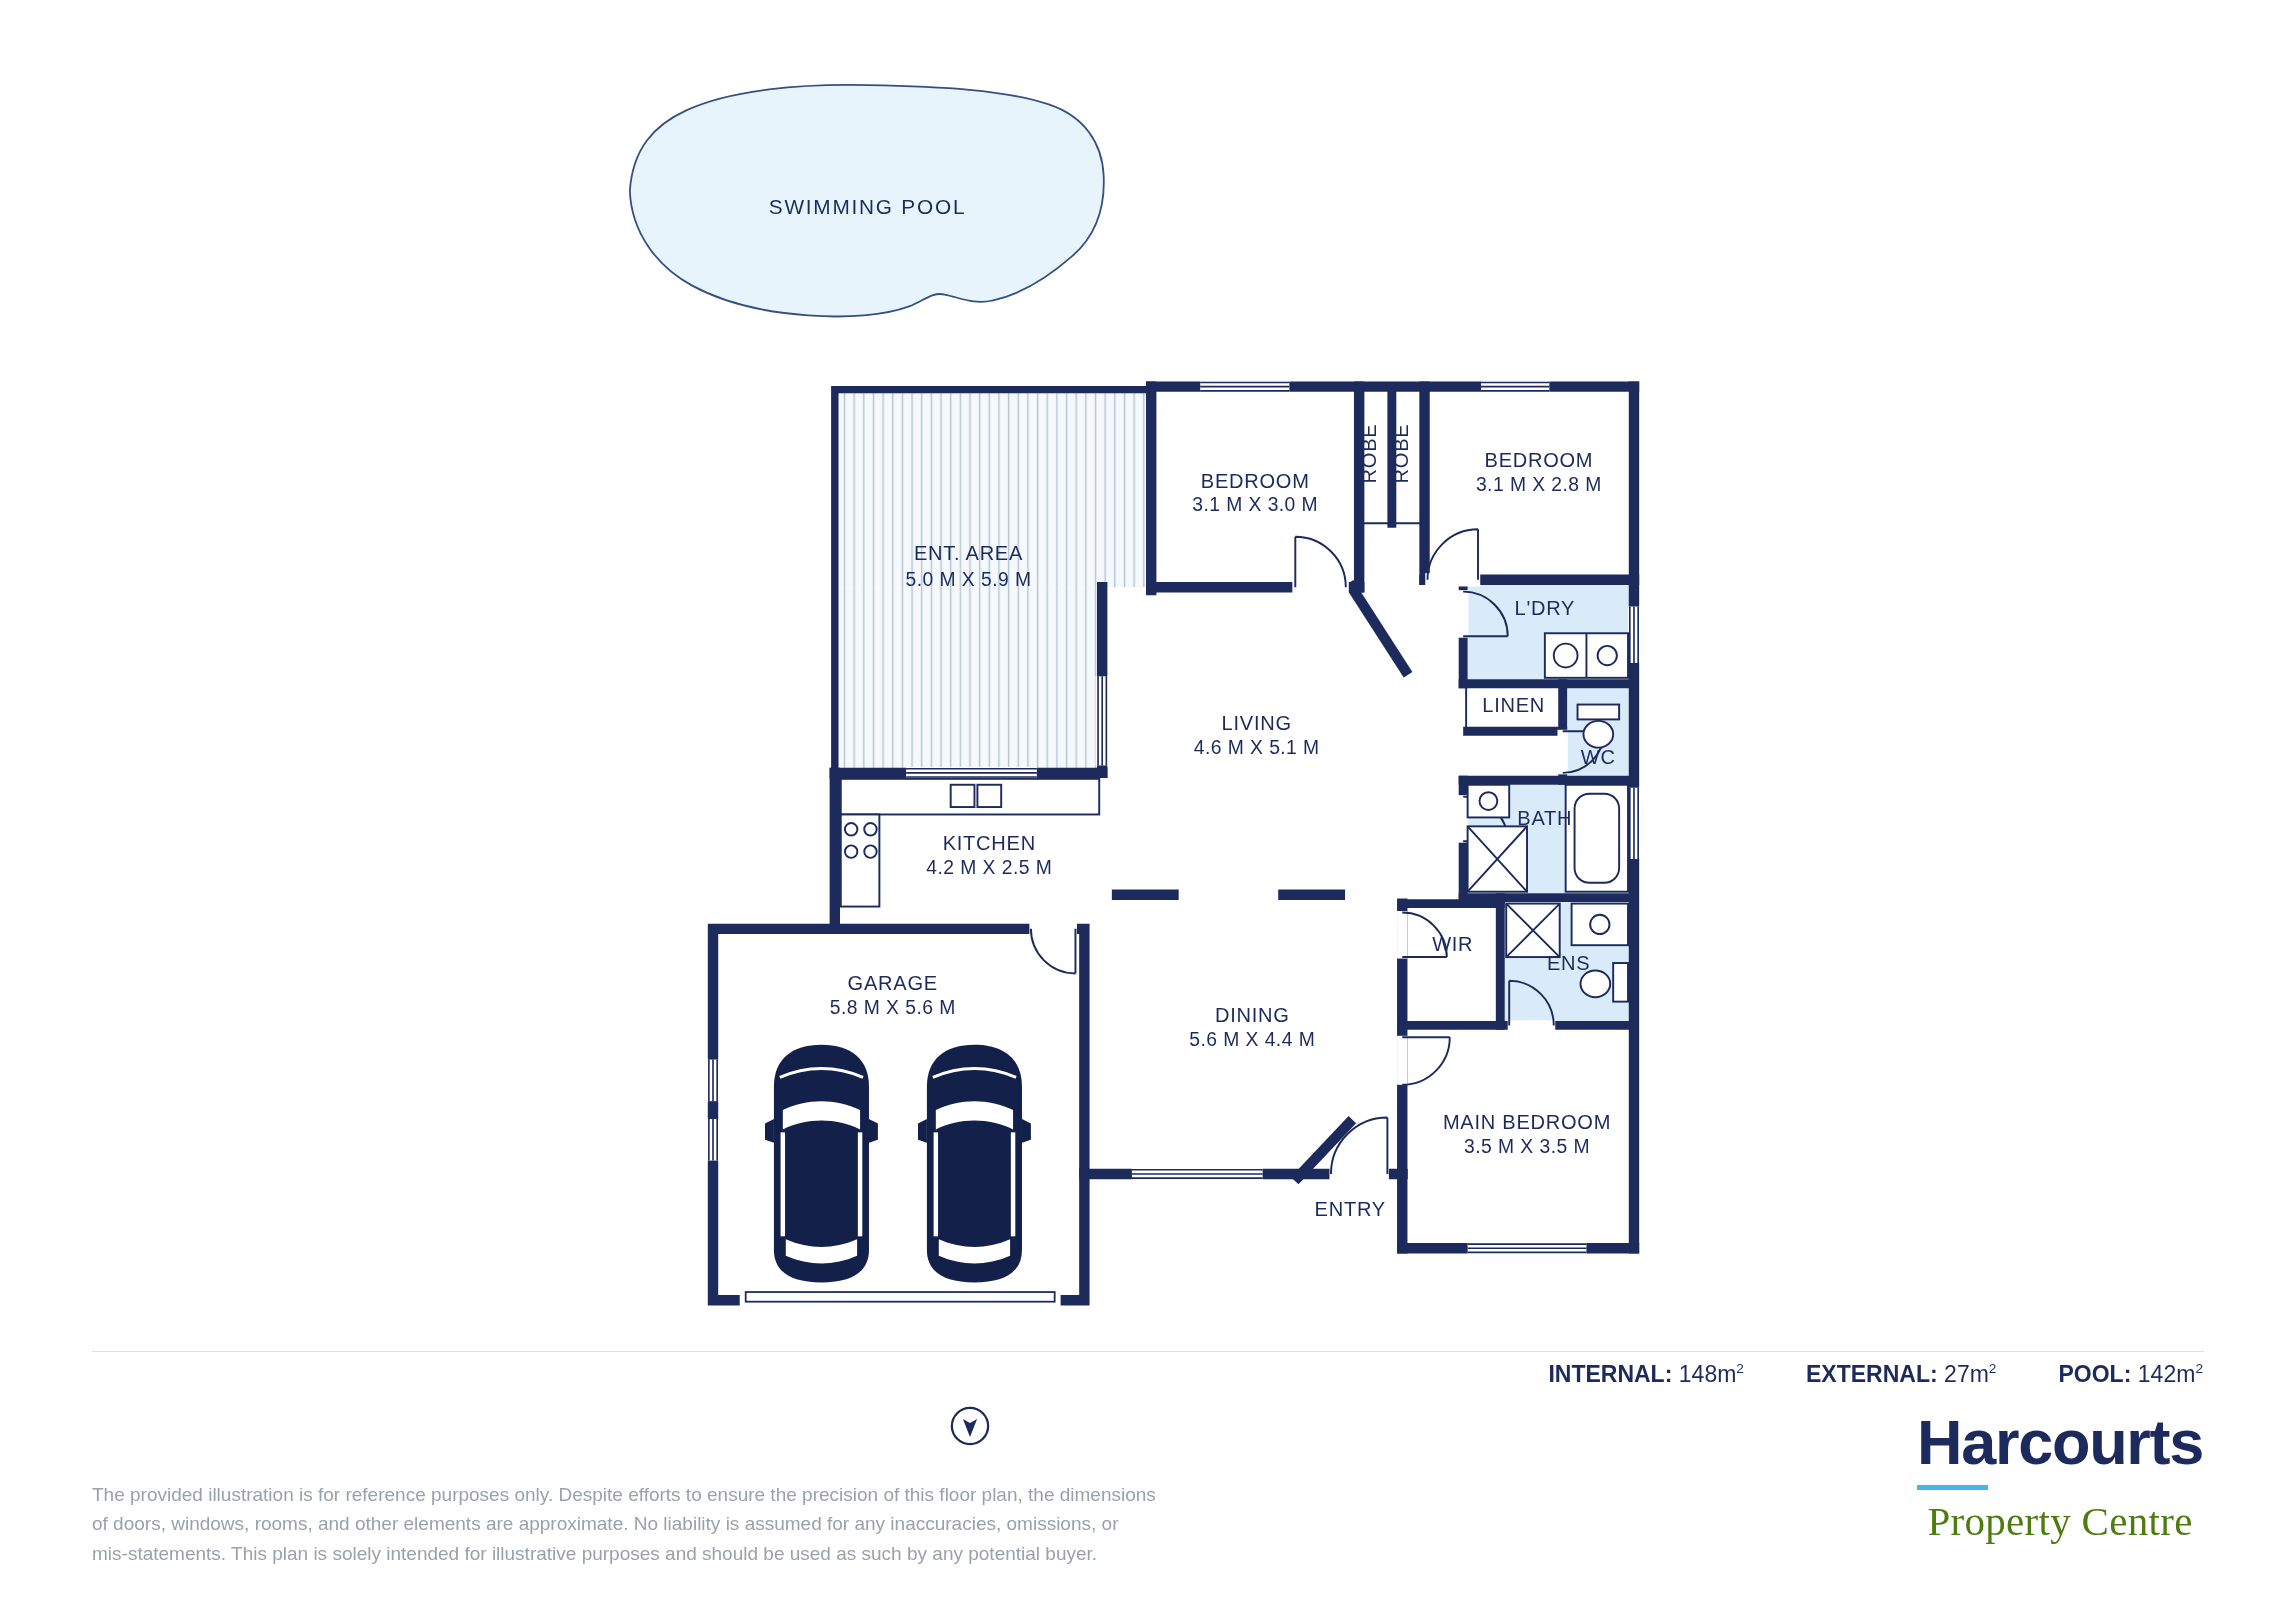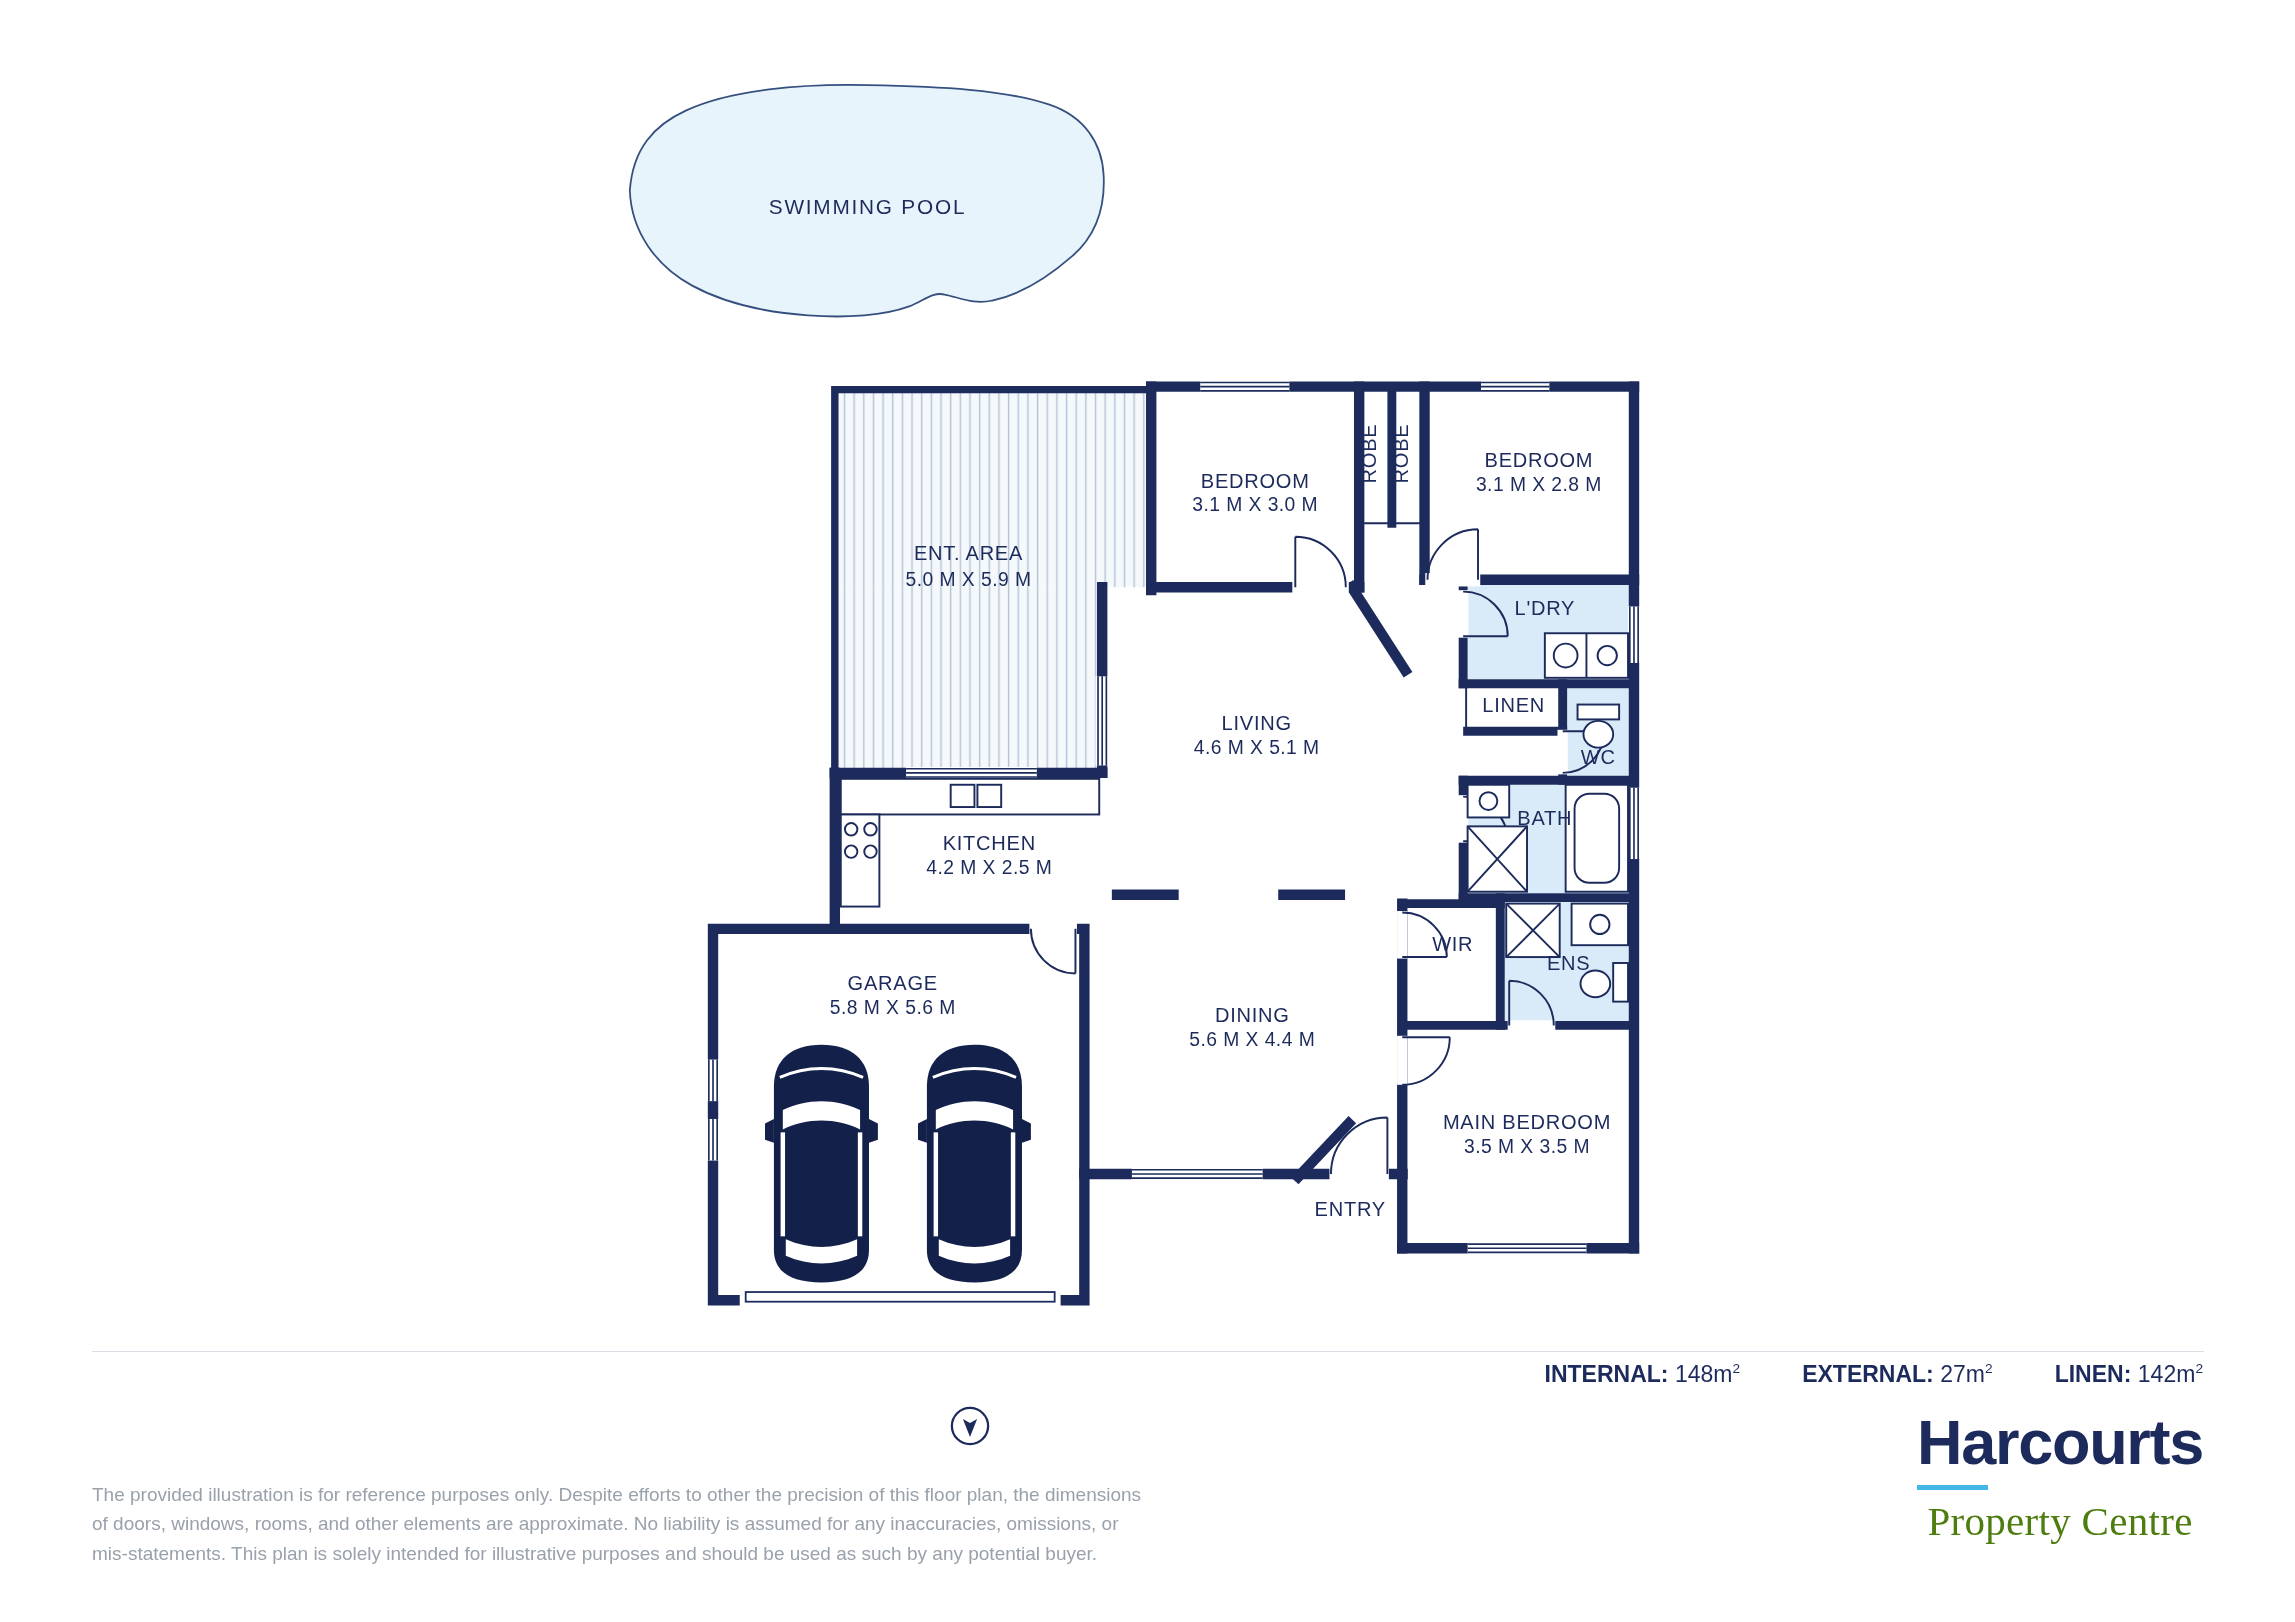--- a/index.html
+++ b/index.html
@@ -304,34 +304,34 @@
 <div class="divider"></div>
 
 <div class="stats">
   <div class="stat">
     <span class="lbl">INTERNAL:</span><span class="val">148m</span><sup>2</sup>
   </div>
   <div class="stat">
     <span class="lbl">EXTERNAL:</span><span class="val">27m</span><sup>2</sup>
   </div>
   <div class="stat">
-    <span class="lbl">LINEN:</span><span class="val">142m</span><sup>2</sup>
+    <span class="lbl">POOL:</span><span class="val">142m</span><sup>2</sup>
   </div>
 </div>
 
 
 <div class="compass">
   <svg width="44" height="44" viewBox="-34 -34 68 68" xmlns="http://www.w3.org/2000/svg">
     <circle cx="0" cy="0" r="28" fill="none" stroke="#1d2b5c" stroke-width="3.5"></circle>
     <path d="M0,17 L11,-11 L0,-4.5 L-11,-11 Z" fill="#1d2b5c"></path>
   </svg>
 </div>
 
 <div class="disclaimer">
-  <div>The provided illustration is for reference purposes only. Despite efforts to other the precision of this floor plan, the dimensions</div>
+  <div>The provided illustration is for reference purposes only. Despite efforts to ensure the precision of this floor plan, the dimensions</div>
   <div>of doors, windows, rooms, and other elements are approximate. No liability is assumed for any inaccuracies, omissions, or</div>
   <div>mis-statements. This plan is solely intended for illustrative purposes and should be used as such by any potential buyer.</div>
 </div>
 
 <div class="brand">
   <div class="brand-name">Harcourts</div>
   <div class="brand-bar"></div>
   <div class="brand-tagline">Property Centre</div>
 </div>
 

